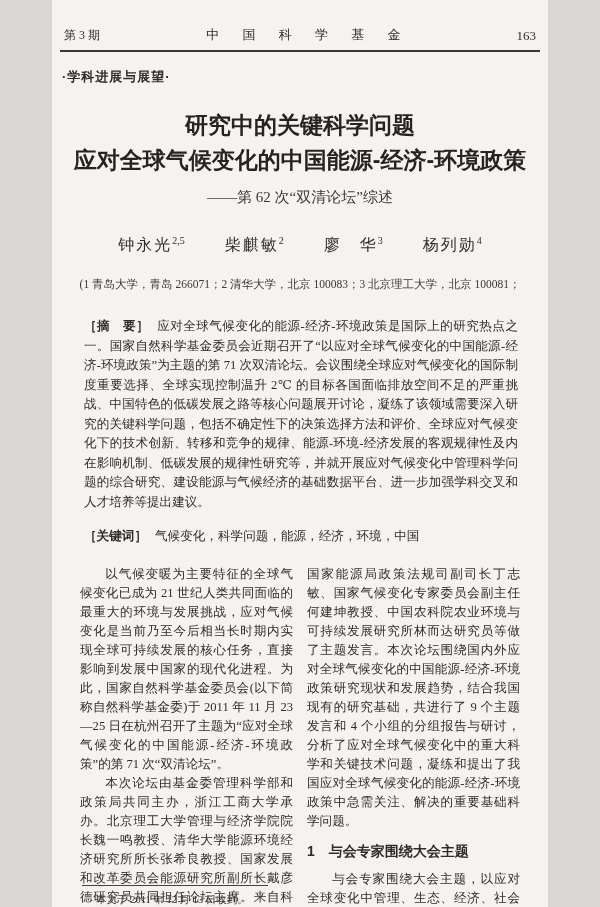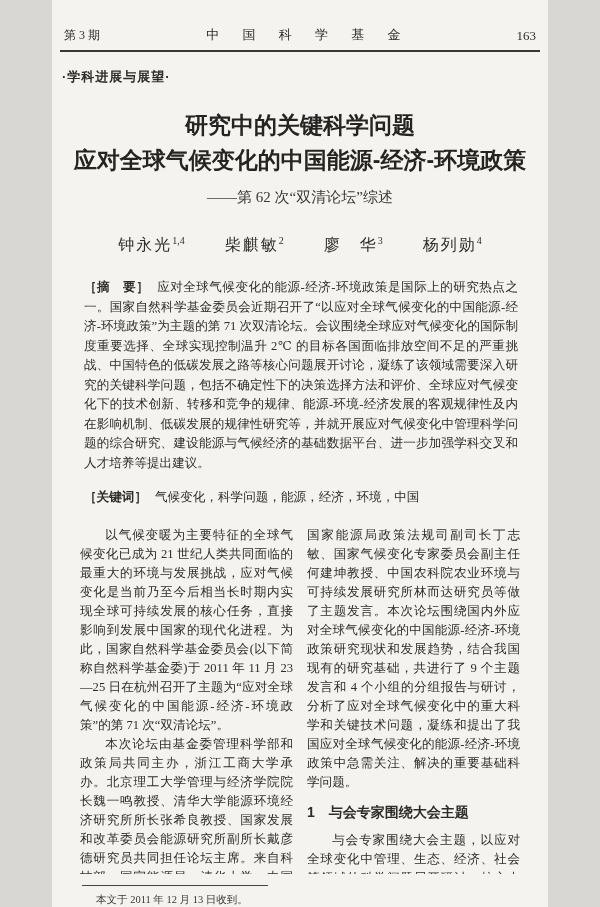--- a/index.html
+++ b/index.html
@@ -90,27 +90,28 @@
 
   <div class="section-label">·学科进展与展望·</div>
 
   <div class="title">
     <div>研究中的关键科学问题</div>
     <div>应对全球气候变化的中国能源-经济-环境政策</div>
   </div>
   <div class="subtitle">——第 62 次“双清论坛”综述</div>
 
   <div class="authors">
-    <span class="author"><span>钟永光</span><sup>1,4</sup></span>
+    <span class="author"><span>钟永光</span><sup>2,5</sup></span>
     <span class="author"><span>柴麒敏</span><sup>2</sup></span>
     <span class="author"><span>廖　华</span><sup>3</sup></span>
     <span class="author"><span>杨列勋</span><sup>4</sup></span>
   </div>
 
   <div class="affiliations">
+    <div>(1 青岛大学，青岛 266071；2 清华大学，北京 100083；3 北京理工大学，北京 100081；</div>
   </div>
 
   <p class="abstract"><span class="block-label">［摘　要］</span><span>应对全球气候变化的能源-经济-环境政策是国际上的研究热点之一。国家自然科学基金委员会近期召开了“以应对全球气候变化的中国能源-经济-环境政策”为主题的第 71 次双清论坛。会议围绕全球应对气候变化的国际制度重要选择、全球实现控制温升 2℃ 的目标各国面临排放空间不足的严重挑战、中国特色的低碳发展之路等核心问题展开讨论，凝练了该领域需要深入研究的关键科学问题，包括不确定性下的决策选择方法和评价、全球应对气候变化下的技术创新、转移和竞争的规律、能源-环境-经济发展的客观规律性及内在影响机制、低碳发展的规律性研究等，并就开展应对气候变化中管理科学问题的综合研究、建设能源与气候经济的基础数据平台、进一步加强学科交叉和人才培养等提出建议。</span></p>
 
   <p class="keywords"><span class="block-label">［关键词］</span><span>气候变化，科学问题，能源，经济，环境，中国</span></p>
 
   <div class="columns">
     <div class="col">
       <p class="indent">以气候变暖为主要特征的全球气候变化已成为 21 世纪人类共同面临的最重大的环境与发展挑战，应对气候变化是当前乃至今后相当长时期内实现全球可持续发展的核心任务，直接影响到发展中国家的现代化进程。为此，国家自然科学基金委员会(以下简称自然科学基金委)于 2011 年 11 月 23—25 日在杭州召开了主题为“应对全球气候变化的中国能源-经济-环境政策”的第 71 次“双清论坛”。</p>
       <p class="indent">本次论坛由基金委管理科学部和政策局共同主办，浙江工商大学承办。北京理工大学管理与经济学院院长魏一鸣教授、清华大学能源环境经济研究所所长张希良教授、国家发展和改革委员会能源研究所副所长戴彦德研究员共同担任论坛主席。来自科技部、国家能源局、清华大学、中国农科院、中国科学院、国务院发展研究中心等 20 余家单位的 40 多名专家以及基金委管理科学部和政策局等部门的同志参加了会议，基金委王杰副主任、管理科学部主任郭重庆院士做了重要讲话，科技部原副部长刘燕华、</p>

